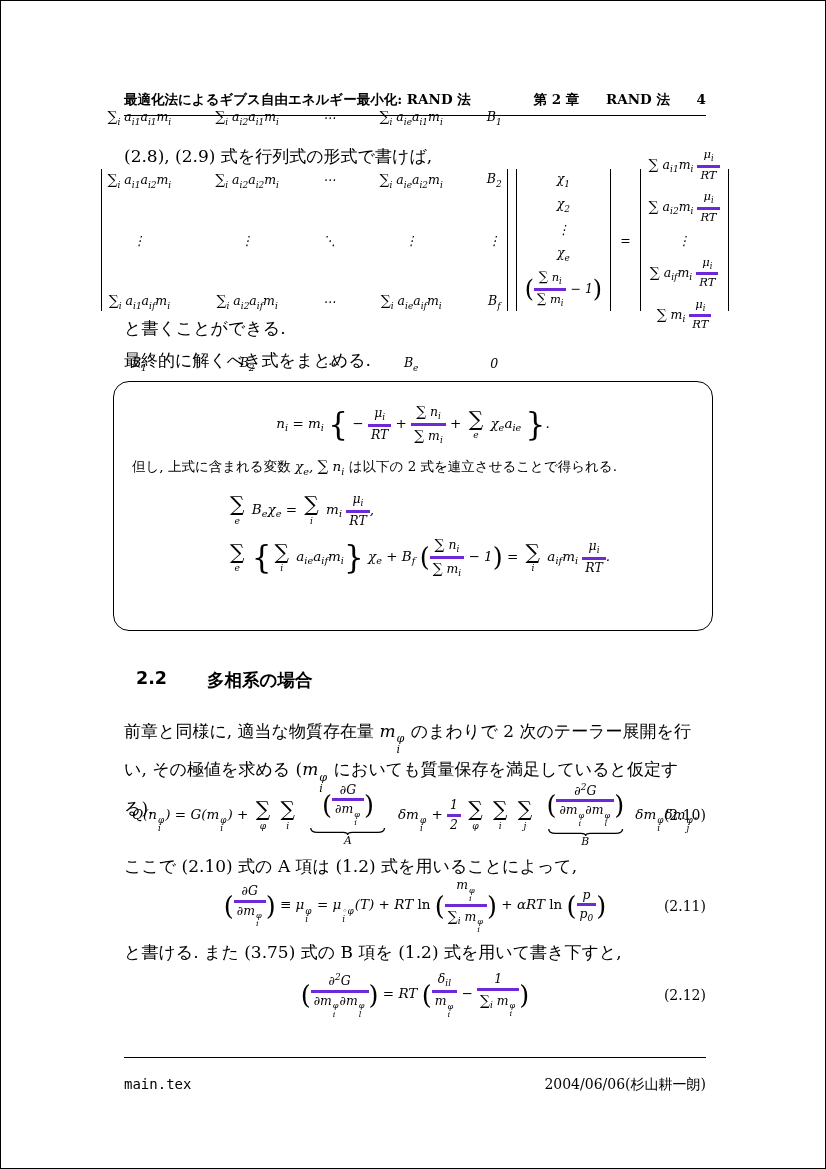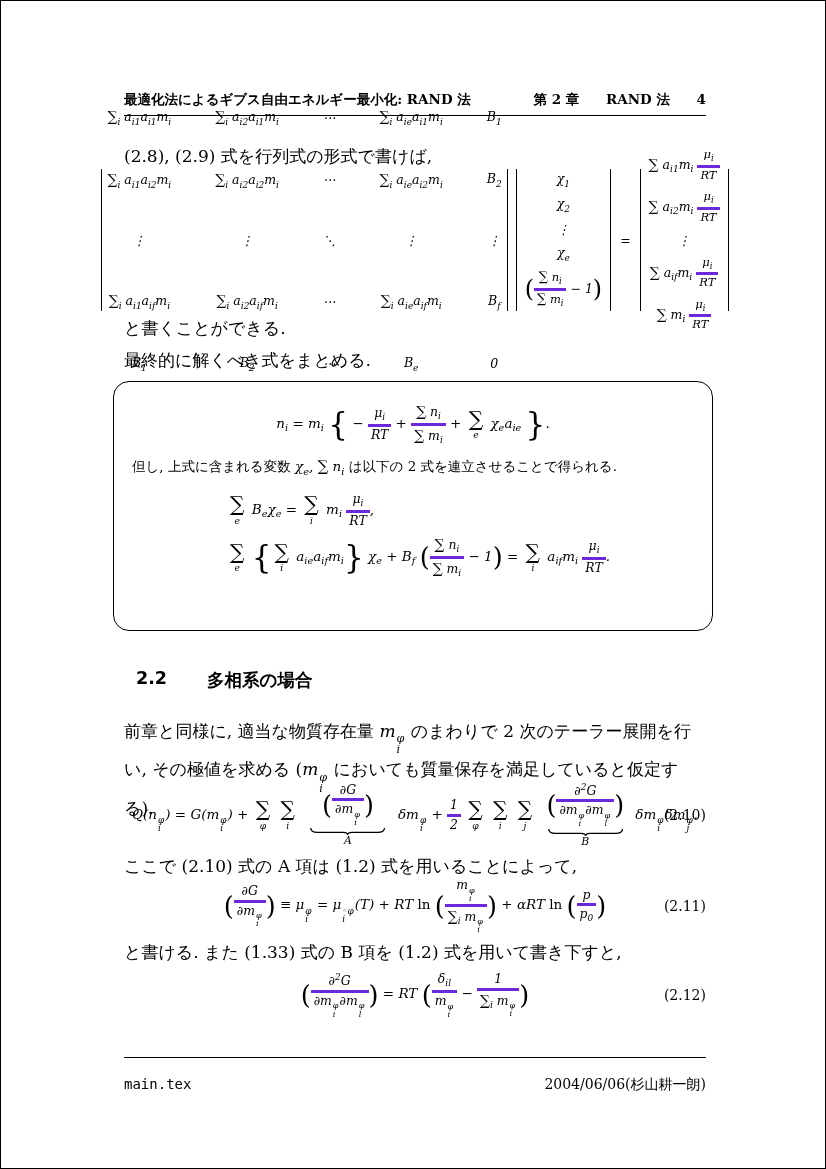--- a/index.html
+++ b/index.html
@@ -258,21 +258,21 @@
         </span>(T) + RT <span class="rm">ln</span> <span class="d1">(</span><span class="fr"><span class="n">m<span class="ss">
               <span class="t">φ</span>
               <span class="b">i</span>
             </span></span><span class="d"><span class="sin">∑</span><sub>i</sub> m<span class="ss">
               <span class="t">φ</span>
               <span class="b">i</span>
             </span></span></span><span class="d1">)</span> + αRT <span class="rm">ln</span> <span class="d1">(</span><span class="fr"><span class="n">p</span><span class="d">p<sub>0</sub></span></span><span class="d1">)</span></span>
     <span class="eqno">(2.11)</span>
   </div>
 
-  <p class="para" style="top:937px">と書ける. また (1.33) 式の B 項を (1.2) 式を用いて書き下すと,</p>
+  <p class="para" style="top:937px">と書ける. また (3.75) 式の B 項を (1.2) 式を用いて書き下すと,</p>
 
   <div class="eqrow math" style="top:962px; min-height:64px">
     <span class="eqbody"><span class="d1">(</span><span class="fr"><span class="n">∂<sup>2</sup>G</span><span class="d">∂m<span class="ss">
               <span class="t">φ</span>
               <span class="b">i</span>
             </span>∂m<span class="ss">
               <span class="t">φ</span>
               <span class="b">l</span>
             </span></span></span><span class="d1">)</span> = RT <span class="d1">(</span><span class="fr"><span class="n">δ<sub>il</sub></span><span class="d">m<span class="ss">
               <span class="t">φ</span>

